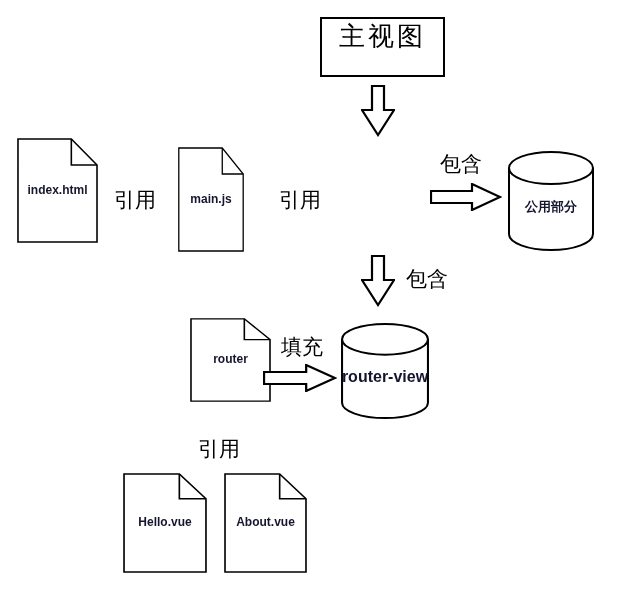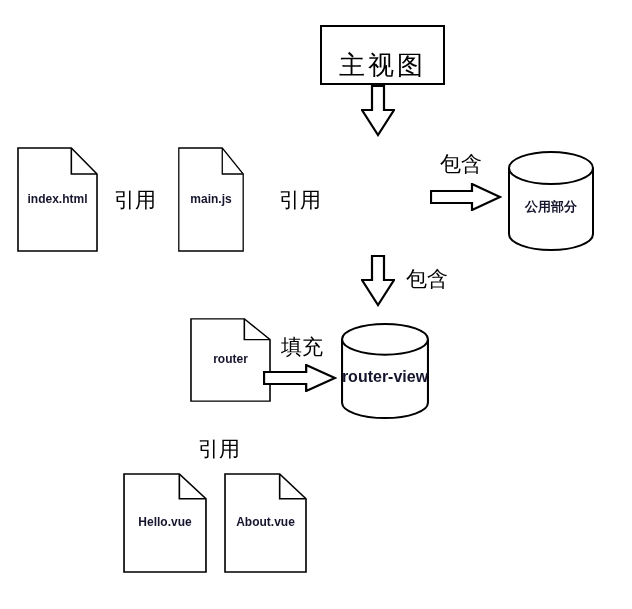--- a/index.html
+++ b/index.html
@@ -22,23 +22,22 @@
     width: 100%; height: 100%;
     display: block;
   }
   
   .title-box {
     left: 320px; top: 17px;
     width: 121px; height: 56px;
     border: 2px solid #000;
     background: #fff;
     display: flex;
-    align-items: flex-end;
+    align-items: flex-start;
     justify-content: center;
-    margin-top: 8px;
   }
   .title-box .title-text {
     font-size: 26px;
     color: #000;
     letter-spacing: 3px;
     font-weight: normal;
     white-space: nowrap;
   }
   
   .doc {
@@ -87,21 +86,21 @@
   <div class="abs title-box">
     <span class="title-text">主视图</span>
   </div>
 
   <div class="abs" style="left:361px;top:85px;width:34px;height:52px">
     <svg class="shape-svg" viewBox="0 0 34 52" preserveAspectRatio="none">
       <polygon points="11,1 23,1 23,25 33,25 17,50 1,25 11,25" fill="#fff" stroke="#000" stroke-width="2.2"></polygon>
     </svg>
   </div>
 
-  <div class="abs doc" style="left:17px;top:147px;width:81px;height:105px">
+  <div class="abs doc" style="left:17px;top:138px;width:81px;height:105px">
     <svg class="shape-svg" viewBox="0 0 82 105" preserveAspectRatio="none">
       <path d="M1,1 H55 L81,27 V104 H1 Z" fill="#fff" stroke="#000" stroke-width="1.6"></path>
       <path d="M55,1 V27 H81" fill="none" stroke="#000" stroke-width="1.6"></path>
     </svg>
     <div class="doc-label">index.html</div>
   </div>
 
   <div class="abs cn-label" style="left:103px;top:188px">引用</div>
 
   <div class="abs doc" style="left:178px;top:147px;width:66px;height:105px">

